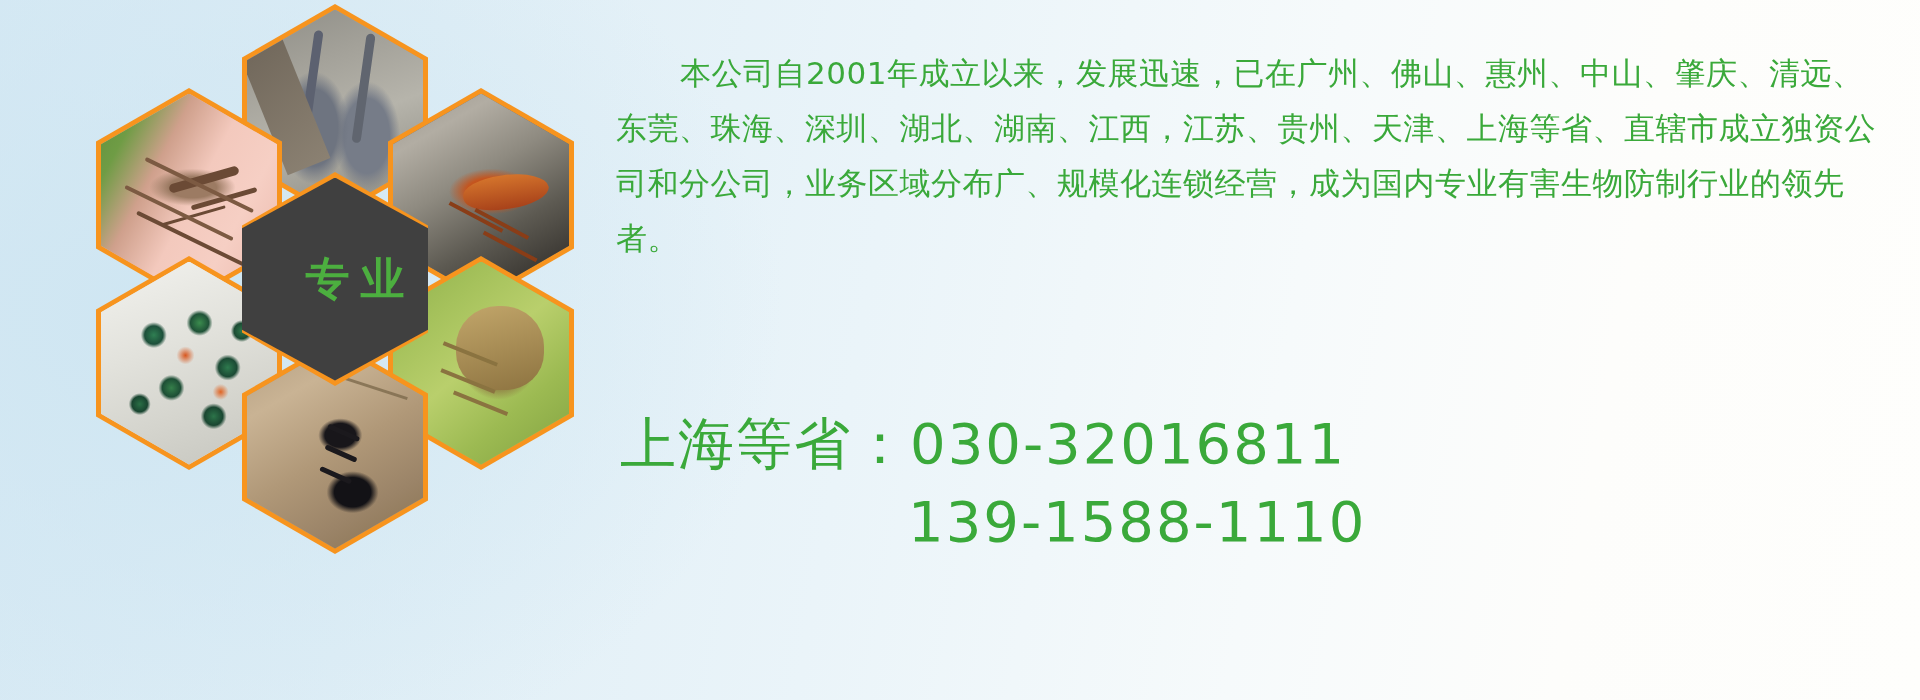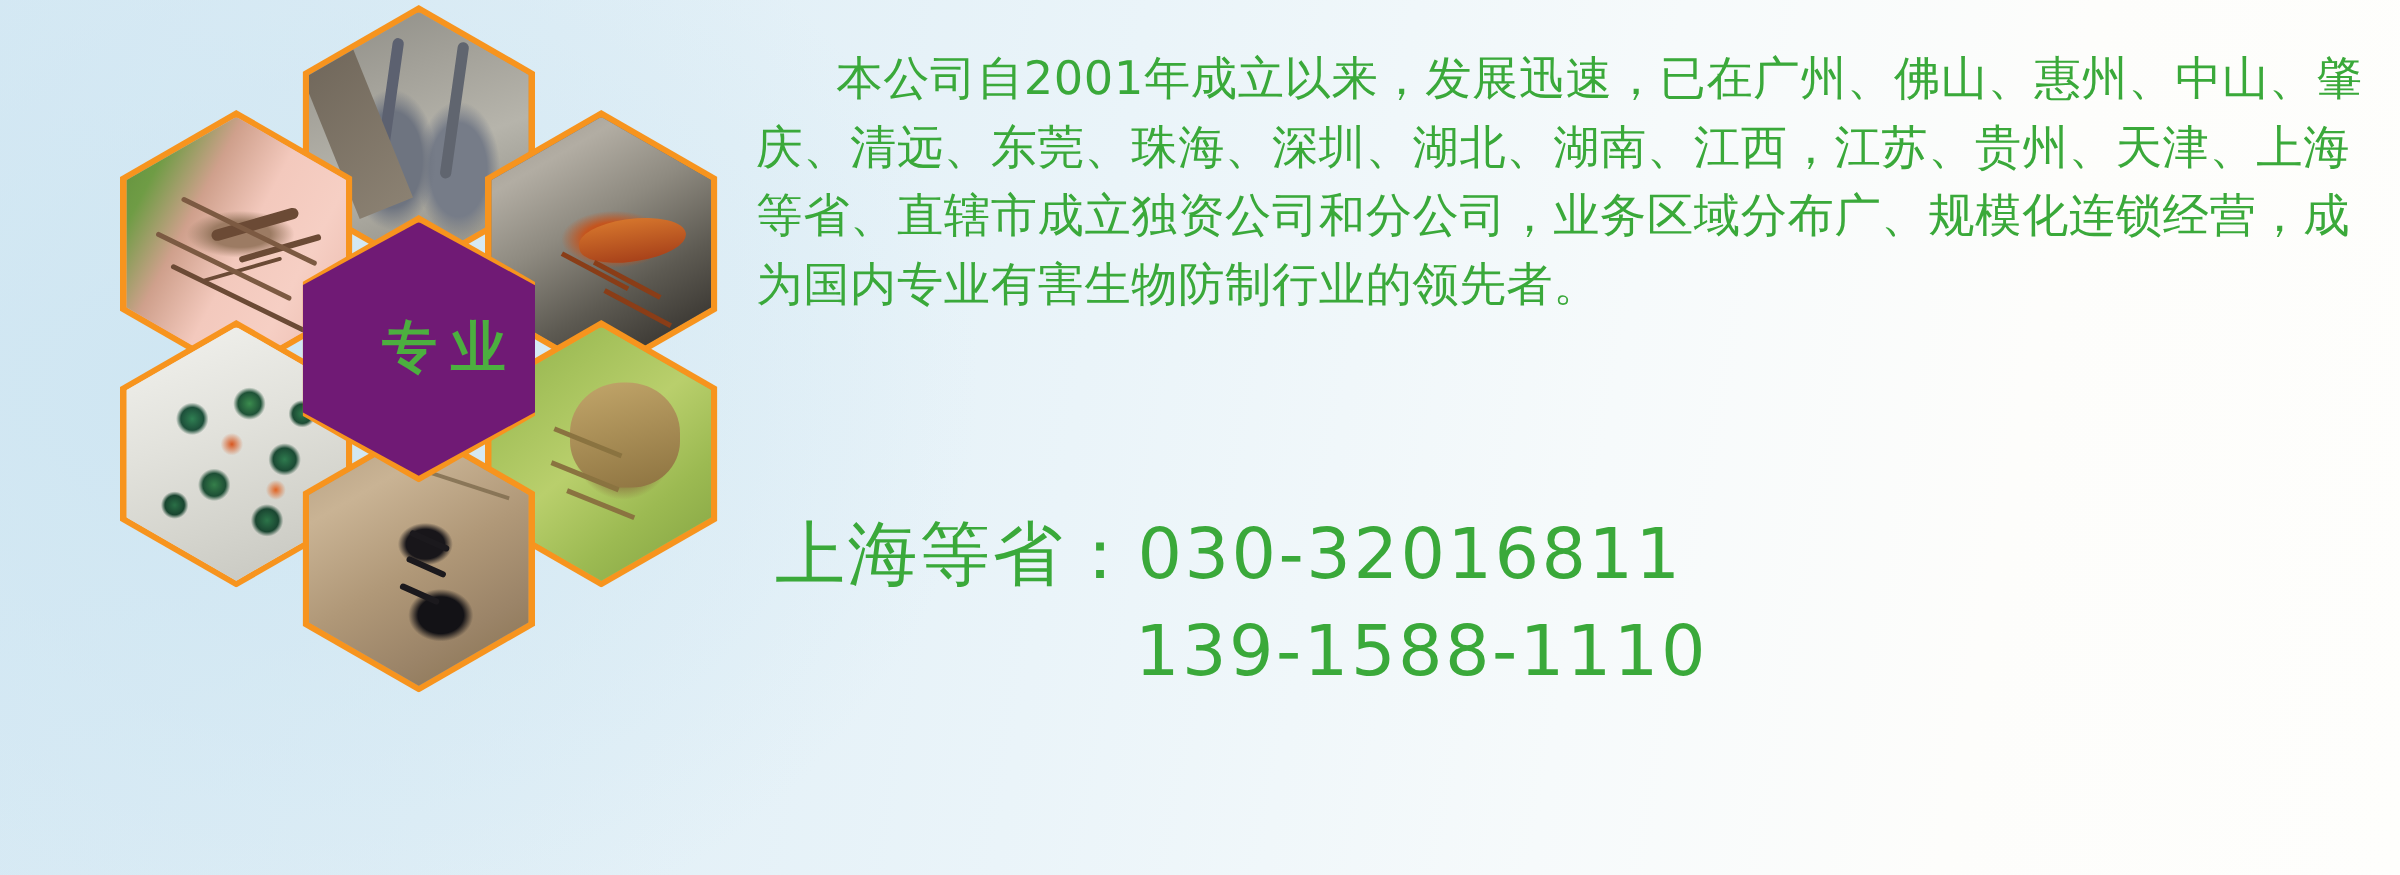--- a/index.html
+++ b/index.html
@@ -33,21 +33,21 @@
 
   
   .h-top      {left:168px;top:10px;}
   .h-upleft   {left:22px;top:94px;}
   .h-upright  {left:314px;top:94px;}
   .h-center   {left:168px;top:178px;}
   .h-lowleft  {left:22px;top:262px;}
   .h-lowright {left:314px;top:262px;}
   .h-bottom   {left:168px;top:346px;}
 
-  .h-center > .inner{background:#701a75;display:flex;flex-direction:column;
+  .h-center > .inner{background:#404040;display:flex;flex-direction:column;
     align-items:center;justify-content:center;gap:6px;padding-left:40px;}
   .hextext{
     color:#4caf3f;font-weight:700;font-size:44px;letter-spacing:11px;
     text-indent:11px;line-height:1.02;
     font-family:"DejaVu Sans","Liberation Sans",sans-serif;
   }
 
   
   .ph-mosquito{
     background:
@@ -144,22 +144,22 @@
   .ph-stinkbug:after{
     content:"";position:absolute;left:26%;top:58%;width:58px;height:4px;background:#8a7340;
     transform:rotate(22deg);box-shadow:20px 16px 0 0 #8a7340, -8px -26px 0 0 #8a7340;
   }
 
   
   .copy{
     position:absolute;left:604px;top:34px;width:1290px;
   }
   .para{
-    color:#3aa93a;font-size:37px;line-height:55px;font-weight:500;
-    text-indent:64px;letter-spacing:.5px;margin:1px;
+    color:#3aa93a;font-size:31px;line-height:55px;font-weight:500;
+    text-indent:64px;letter-spacing:.5px;margin:12px;
     font-family:"DejaVu Sans","Liberation Sans",sans-serif;
   }
   .contact{
     position:absolute;left:620px;top:405px;width:1300px;
     color:#3aa93a;
     font-family:"DejaVu Sans","Liberation Sans",sans-serif;
   }
   .contact .line1{
     font-size:56px;line-height:78px;letter-spacing:2px;white-space:nowrap;
   }

